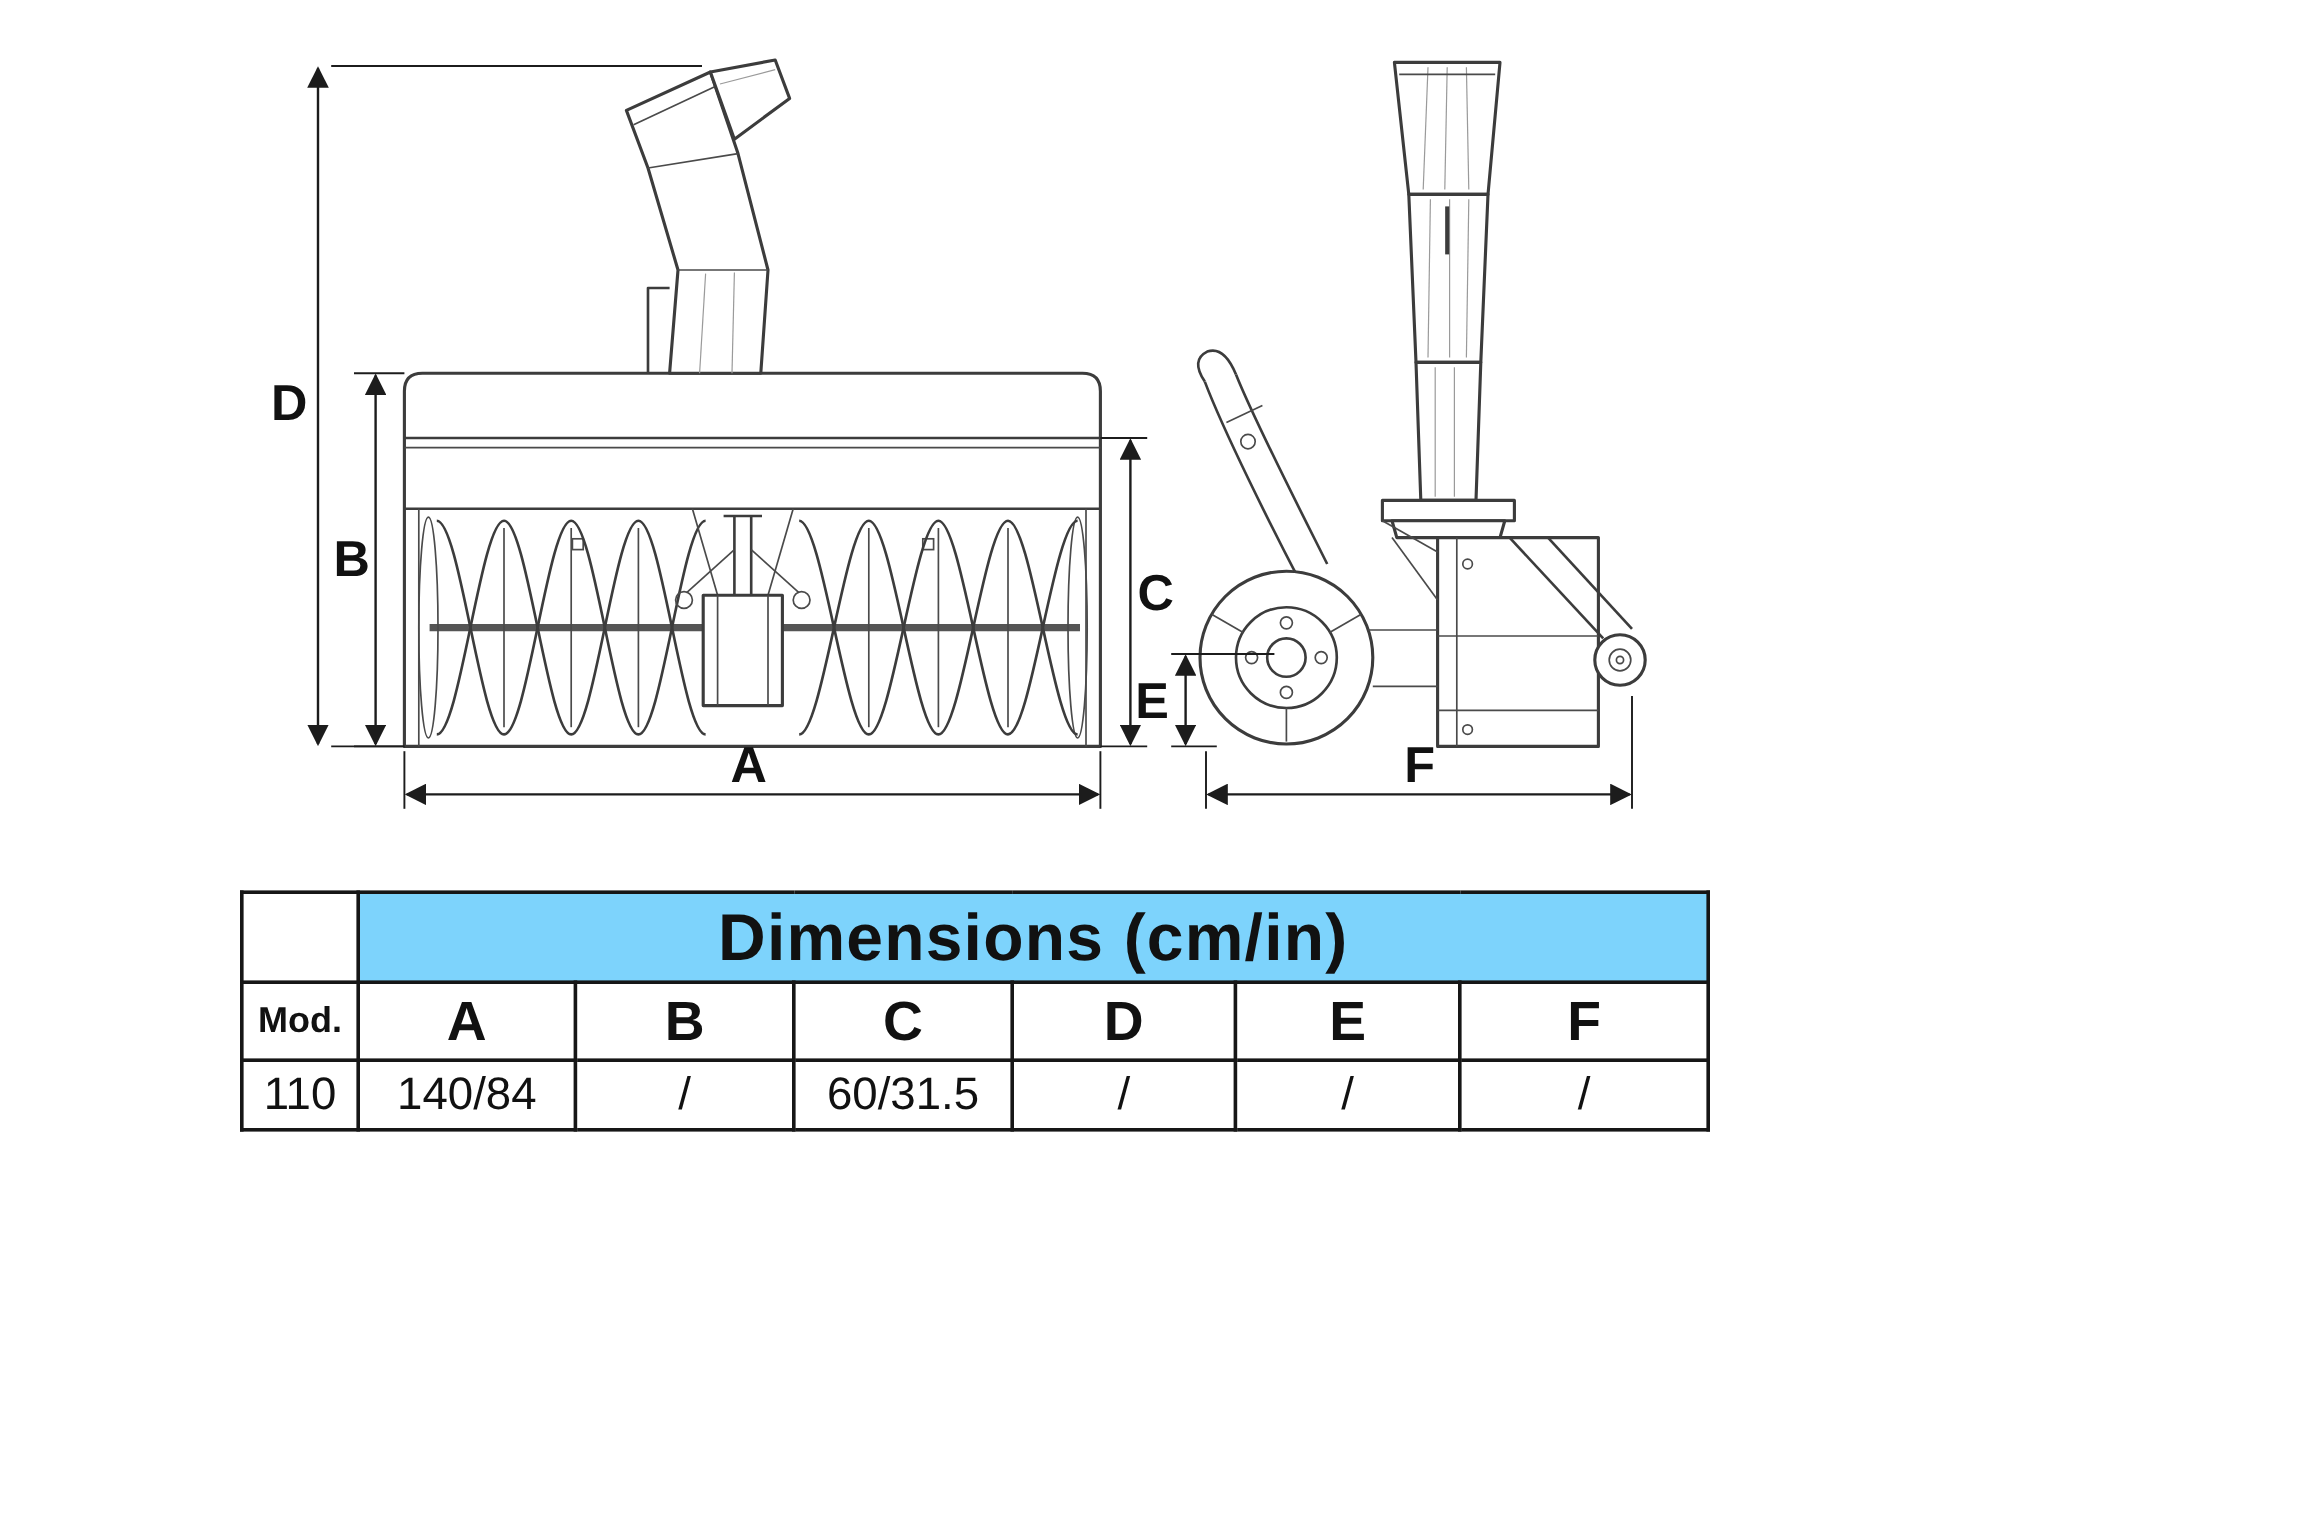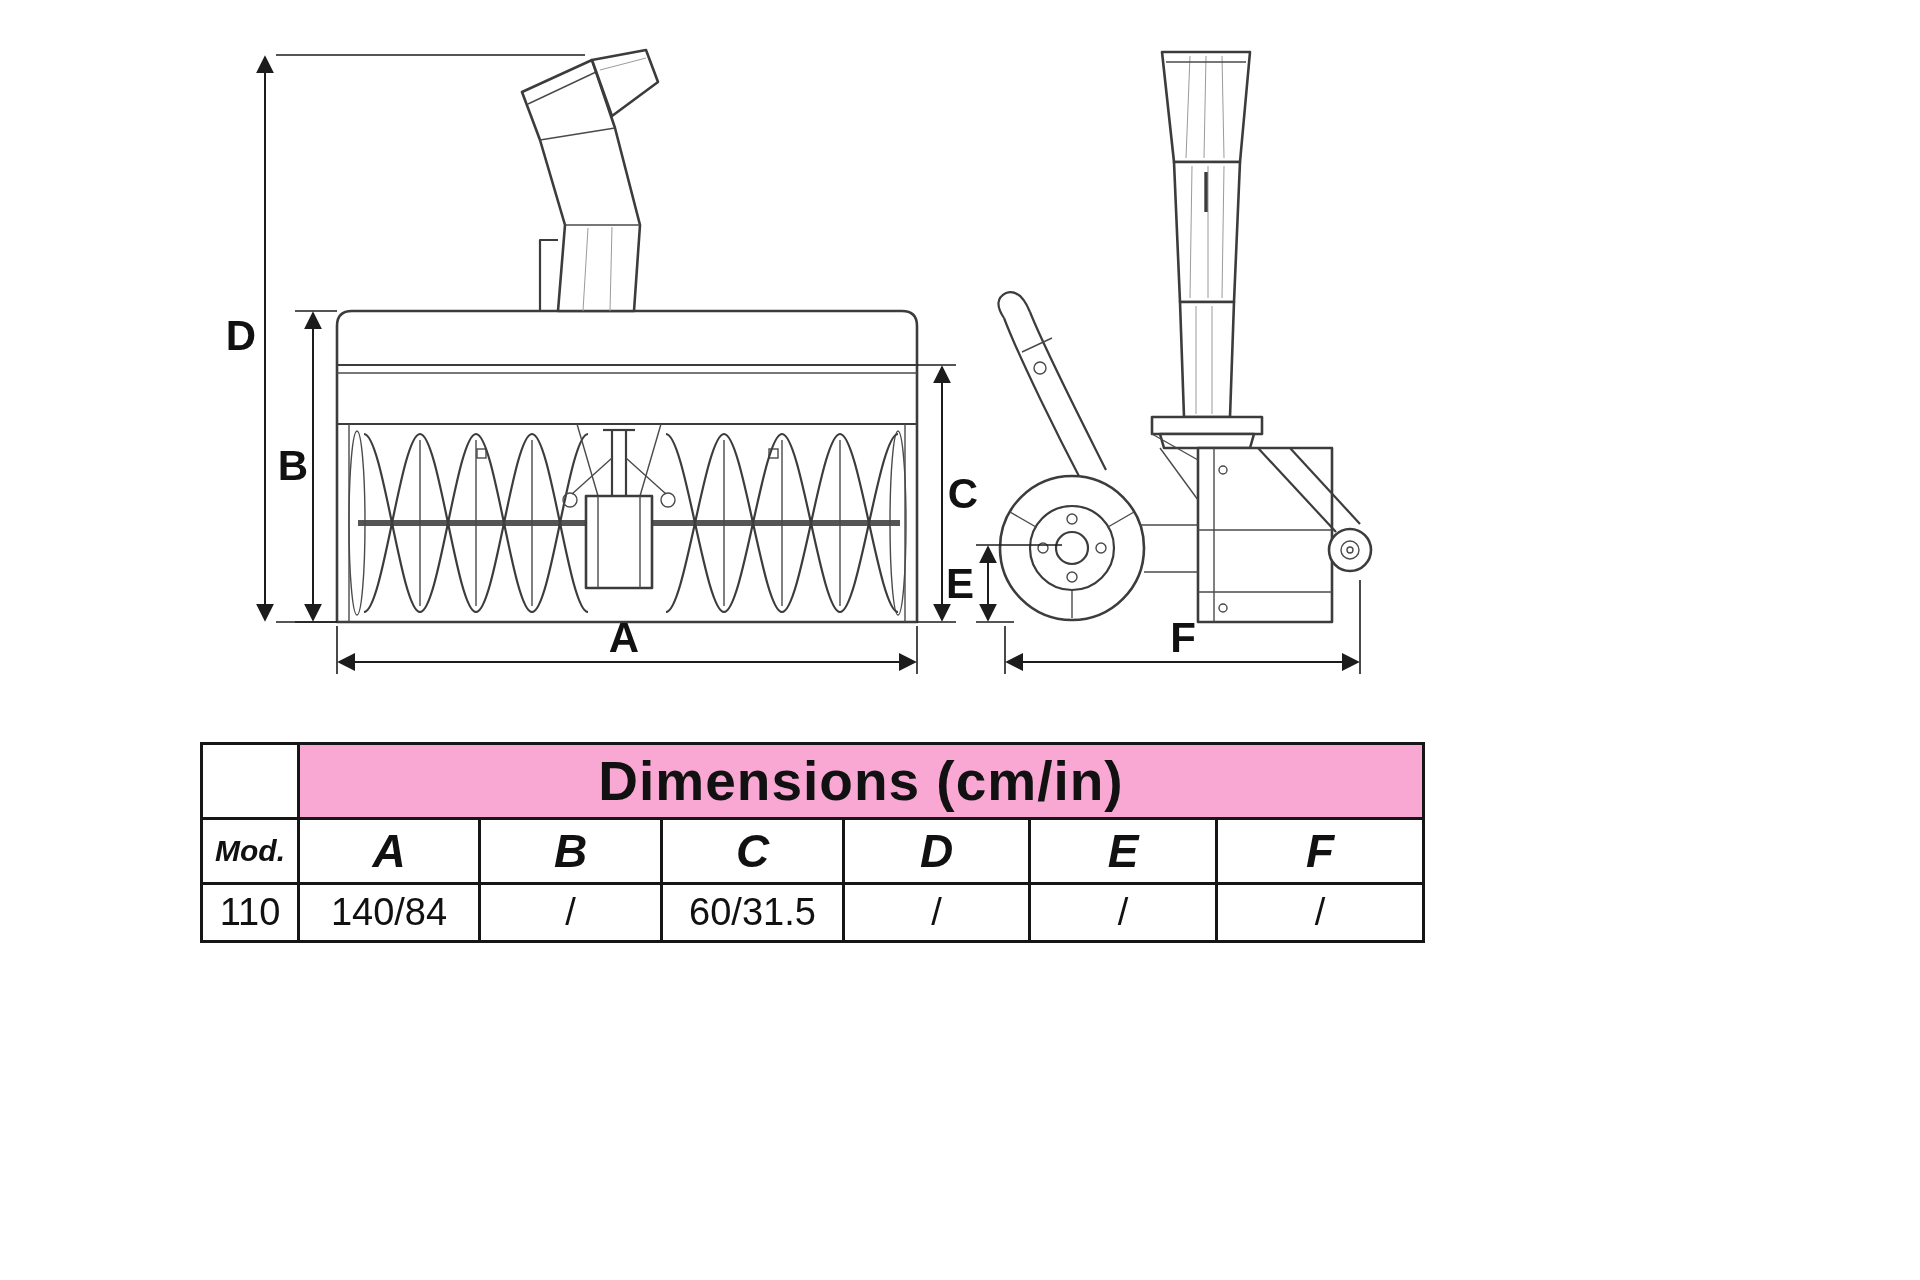--- a/index.html
+++ b/index.html
@@ -34,24 +34,24 @@
     position:absolute;left:200px;top:742px;
     border-collapse:collapse;table-layout:fixed;
   }
   table.dims td{
     border:3px solid #161616;
     text-align:center;vertical-align:middle;padding:0;
     color:#111111;
   }
   td.empty-cell{border:none;background:#ffffff;}
   td.title-cell{
-    background:#f9a8d4;
+    background:#7dd3fc;
     font-weight:bold;font-size:55px;height:72px;letter-spacing:1px;
   }
-  tr.head-row td{font-weight:bold;font-size:46px;height:62px;font-style:italic;}
+  tr.head-row td{font-weight:bold;font-size:46px;height:62px;}
   tr.head-row td.mod-cell{font-size:30px;}
   tr.data-row td{font-size:38px;font-weight:normal;height:55px;}
 </style>
 </head>
 <body>
 
 <div class="diagram-wrap">
 <svg width="1920" height="720" viewBox="0 0 1920 720">
   <defs>
     <marker id="ah" viewBox="0 0 10 10" refX="9" refY="5" markerWidth="9" markerHeight="9" orient="auto-start-reverse">

